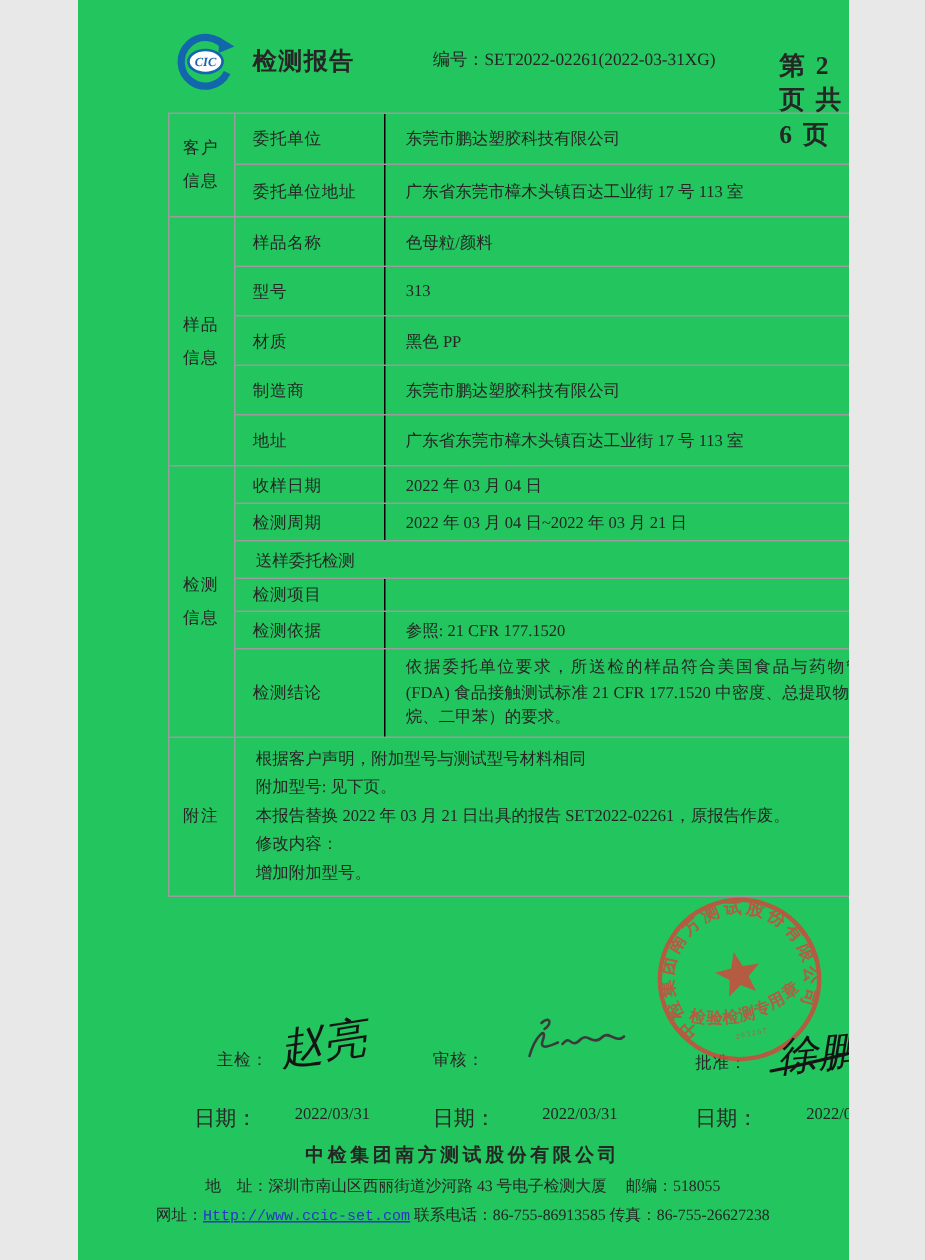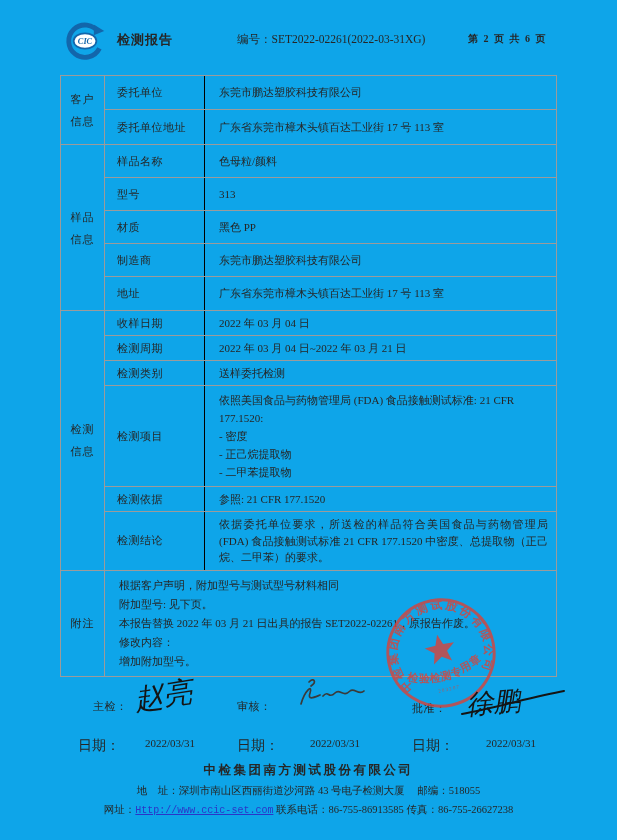--- a/index.html
+++ b/index.html
@@ -1,27 +1,27 @@
 <!DOCTYPE html>
 <html><head>
 <meta charset="utf-8">
 <style>
   * { margin:0; padding:0; box-sizing:border-box; }
   html,body { background:#e8e8e8; }
   .page {
-    position:relative; width:617px; height:840px; margin:0 auto;
-    background:#0ea5e9; overflow:hidden;
+    position:relative; width:514px; height:840px; margin:0 auto;
+    background:#22c55e; overflow:hidden;
     font-family:"Liberation Serif","DejaVu Serif",serif;
     color:#262626;
   }
   
   .logo { position:absolute; left:64px; top:20px; }
-  .hdr-title { position:absolute; left:117px; top:31px; font-size:13px; font-weight:bold; letter-spacing:1px; }
+  .hdr-title { position:absolute; left:117px; top:31px; font-size:16px; font-weight:bold; letter-spacing:1px; }
   .hdr-no { position:absolute; left:237px; top:32px; font-size:11.5px; font-weight:normal; }
-  .hdr-page { position:absolute; left:468px; top:32px; font-size:10px; font-weight:bold; letter-spacing:1.5px; }
+  .hdr-page { position:absolute; left:468px; top:32px; font-size:17px; font-weight:bold; letter-spacing:1.5px; }
   
   .rpt-table { position:absolute; left:60px; top:75px; width:497px; border:1px solid #9b9b9b; font-size:11px; }
   .sec { display:flex; border-bottom:1px solid #9b9b9b; }
   .sec:last-child { border-bottom:none; }
   .sec-label {
     width:44px; flex:0 0 44px; border-right:1px solid #9b9b9b;
     display:flex; align-items:center; justify-content:center; text-align:right;
     white-space:pre-line; line-height:2.0; letter-spacing:1px;
   }
   .sec-rows { flex:1; min-width:0; display:flex; flex-direction:column; }
@@ -116,29 +116,24 @@
       <div class="sec-rows">
         <div class="row row-s">
           <div class="cf">收样日期</div>
           <div class="cv">2022 年 03 月 04 日</div>
         </div>
         <div class="row row-s">
           <div class="cf">检测周期</div>
           <div class="cv">2022 年 03 月 04 日~2022 年 03 月 21 日</div>
         </div>
         <div class="row row-s">
-          <div class="cf">检测类别</div>
           <div class="cv">送样委托检测</div>
         </div>
         <div class="row row-items">
           <div class="cf">检测项目</div>
-          <div class="cv ml">依照美国食品与药物管理局 (FDA) 食品接触测试标准: 21 CFR 177.1520:
-- 密度
-- 正己烷提取物
-- 二甲苯提取物</div>
         </div>
         <div class="row row-s">
           <div class="cf">检测依据</div>
           <div class="cv">参照: 21 CFR 177.1520</div>
         </div>
         <div class="row row-concl">
           <div class="cf">检测结论</div>
           <div class="cv ml">依据委托单位要求，所送检的样品符合美国食品与药物管理局 (FDA) 食品接触测试标准 21 CFR 177.1520 中密度、总提取物（正己烷、二甲苯）的要求。</div>
         </div>
       </div>

